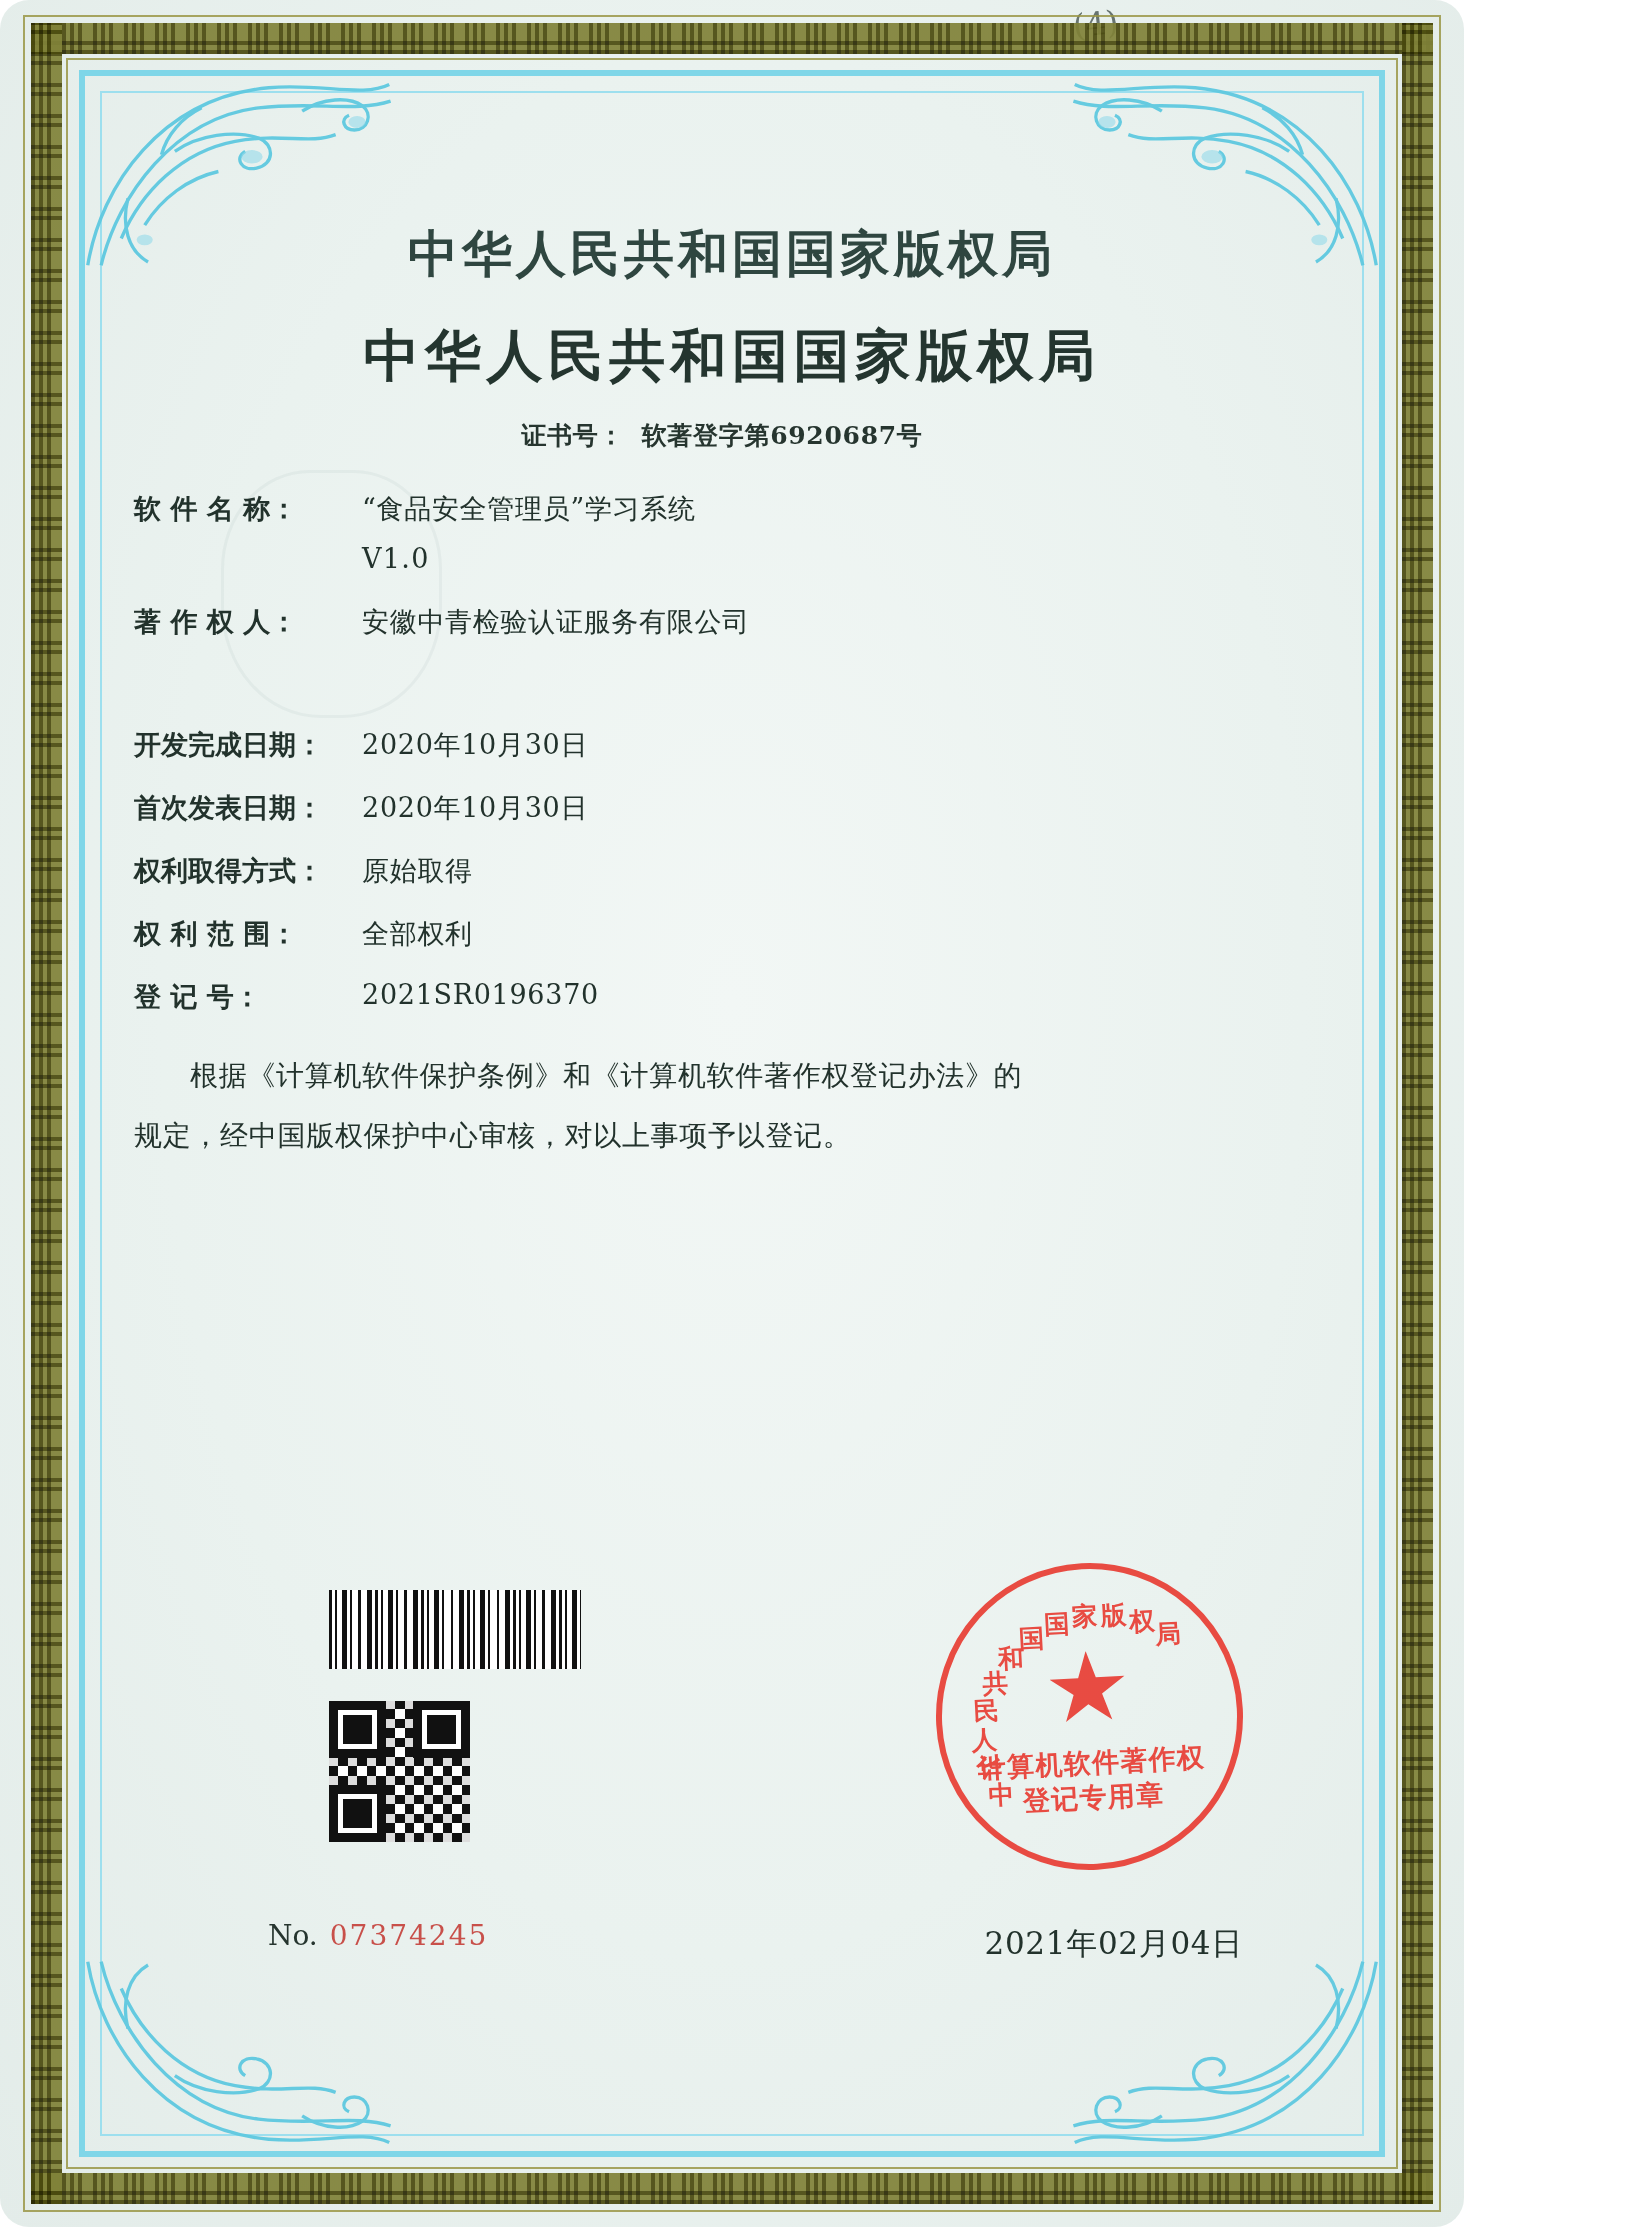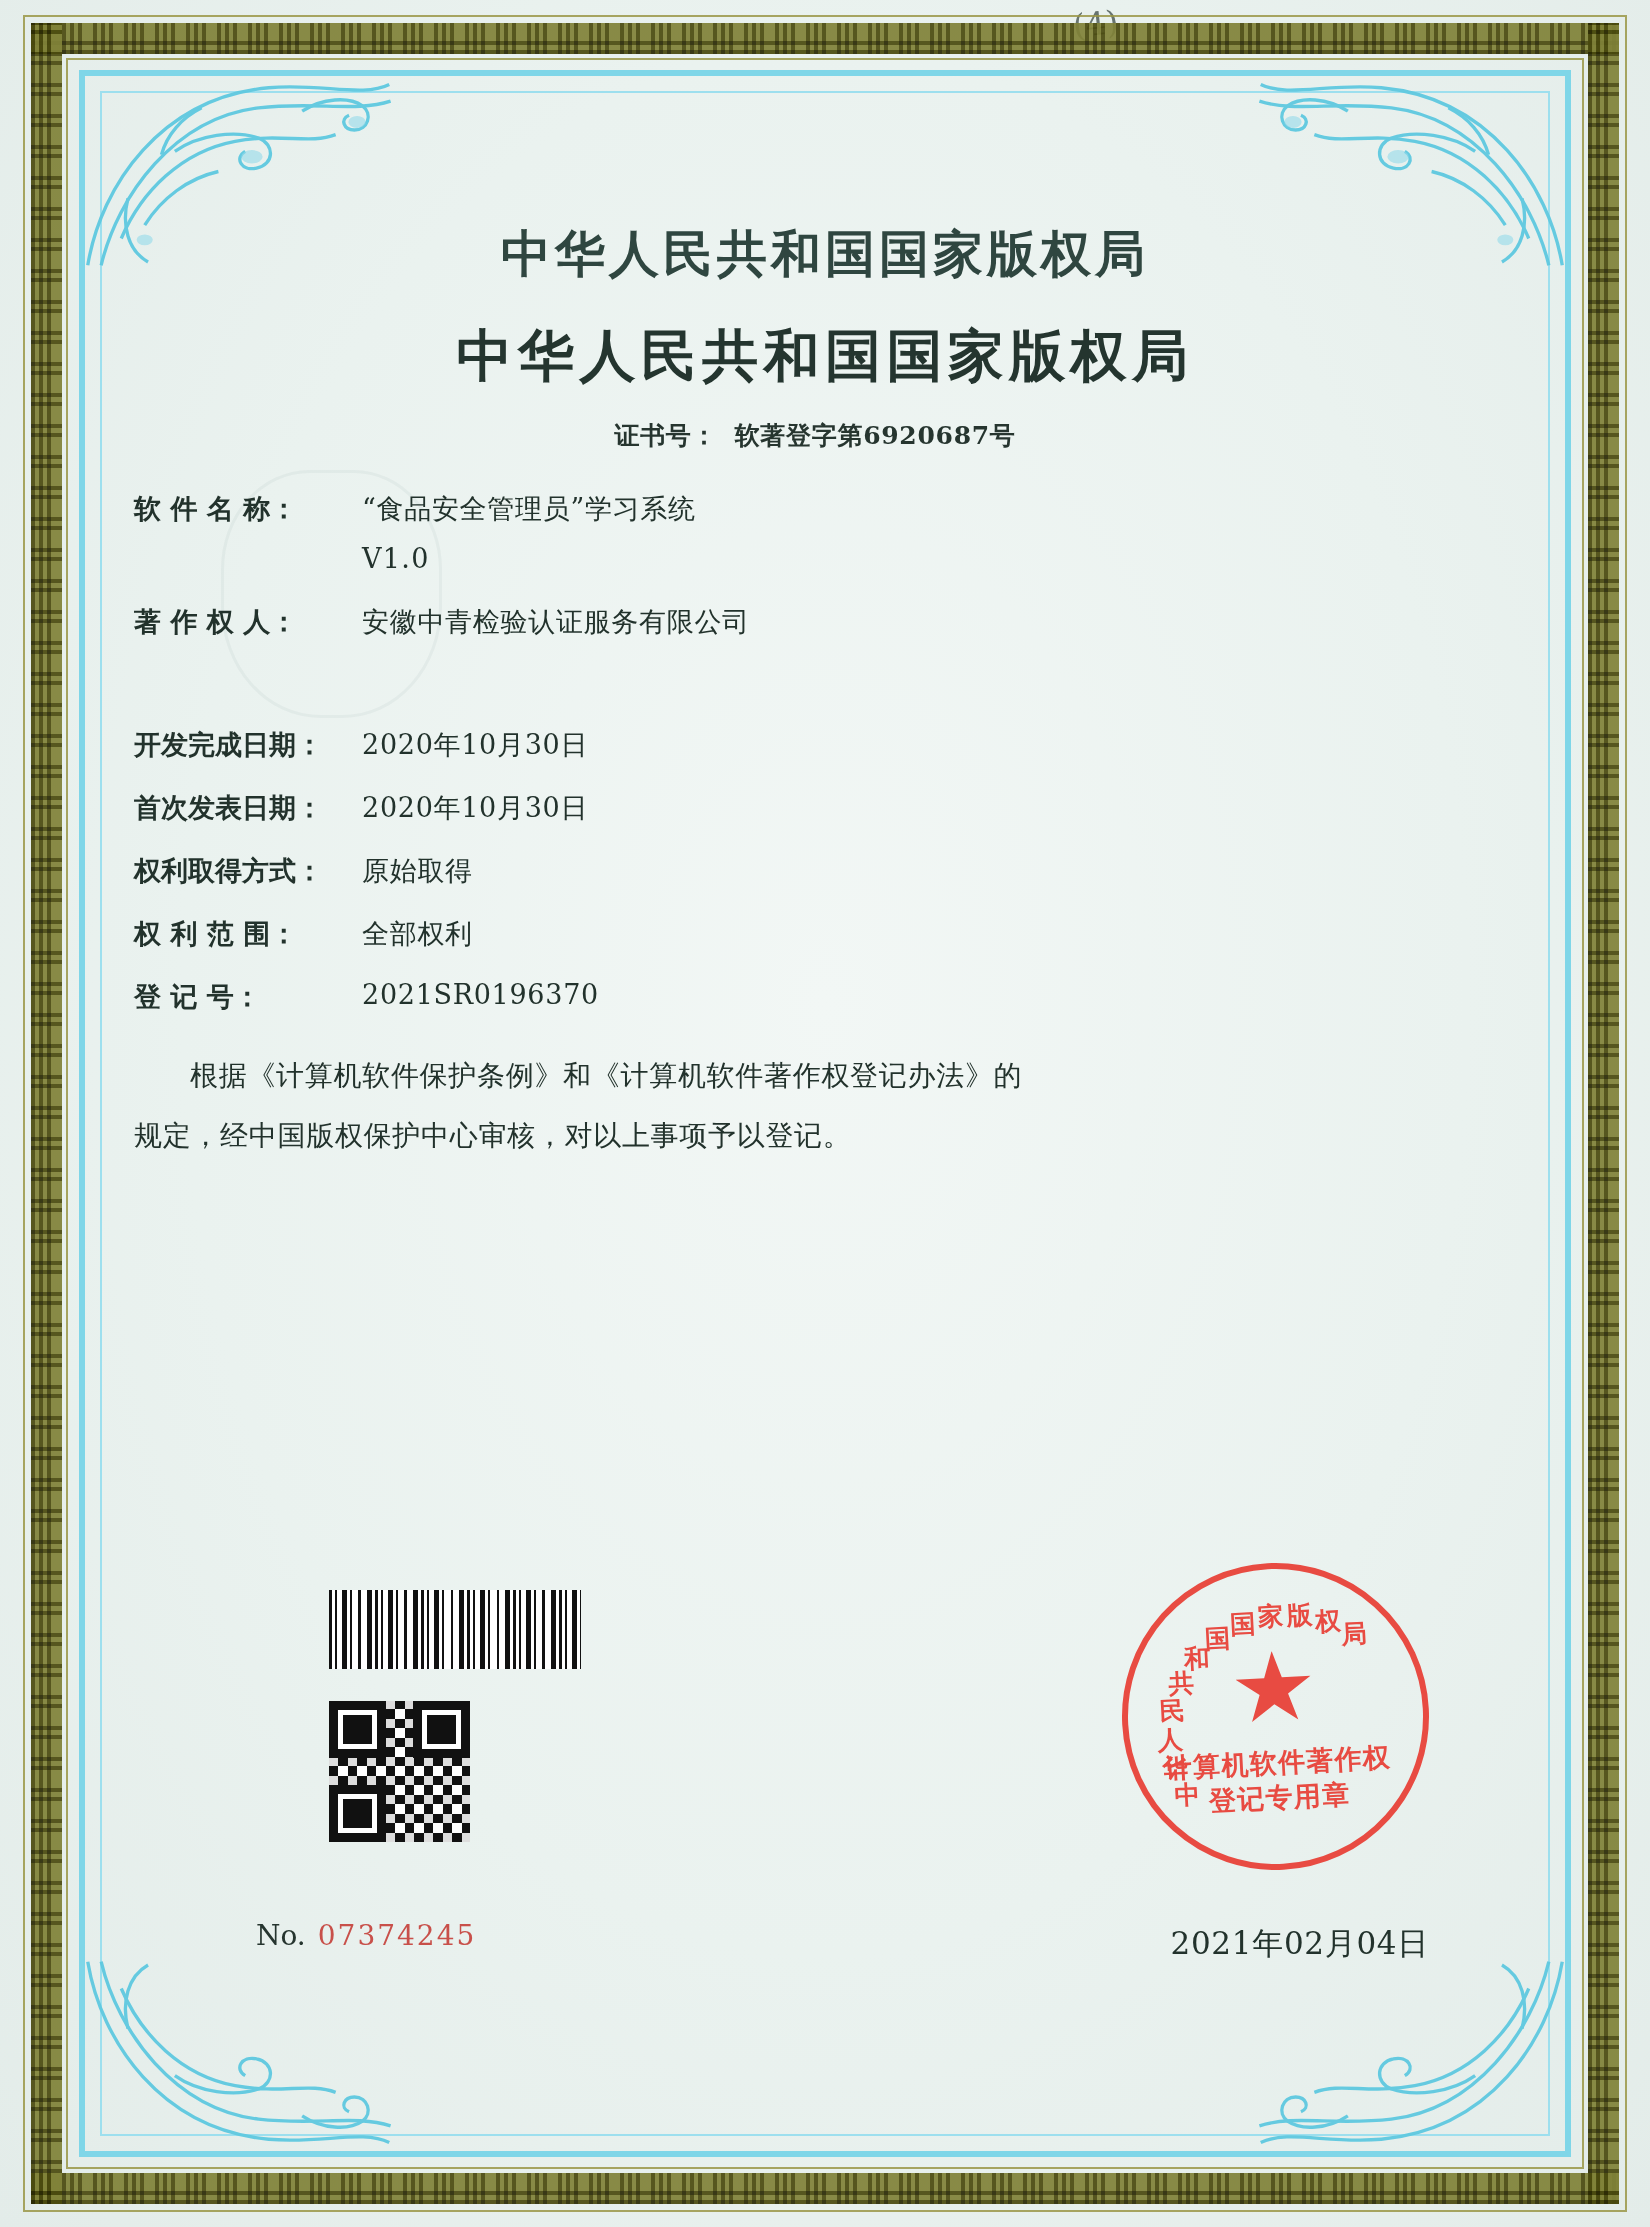--- a/index.html
+++ b/index.html
@@ -12,24 +12,25 @@
     height: 2227px;
     font-family: "DejaVu Sans", "Liberation Sans", sans-serif;
     position: relative;
     overflow: hidden;
   }
 
   
   .certificate {
     position: absolute;
     left: 0; top: 0;
-    width: 1650px;
+    width: 1464px;
     height: 2227px;
     background:
       radial-gradient(ellipse at 50% 45%, #f2f7f5 0%, #eaf2ef 55%, #e3ece9 100%);
+    border-radius: 29px;
   }
   .meander-edge {
     position: absolute;
     background-color: #8d8c3e;
     background-image:
       repeating-linear-gradient(90deg,
         #8d8c3e 0px, #8d8c3e 4px,
         #f3f6f2 4px, #f3f6f2 8px,
         #8d8c3e 8px, #8d8c3e 12px,
         #f3f6f2 12px, #f3f6f2 16px,
@@ -246,21 +247,21 @@
     font-weight: 700;
     font-size: 27px;
     letter-spacing: 1.3px;
   }
   .seal .seal-line1 { top: 176px; }
   .seal .seal-line2 { top: 211px; }
 
   
   .footer-no {
     position: absolute;
-    left: 256px;
+    left: 268px;
     top: 1919px;
     font-family: "DejaVu Serif", "Liberation Serif", serif;
     font-size: 28px;
     color: #26352f;
   }
   .footer-no .num {
     color: #c8504a;
     letter-spacing: 2px;
     margin-left: 12px;
   }

